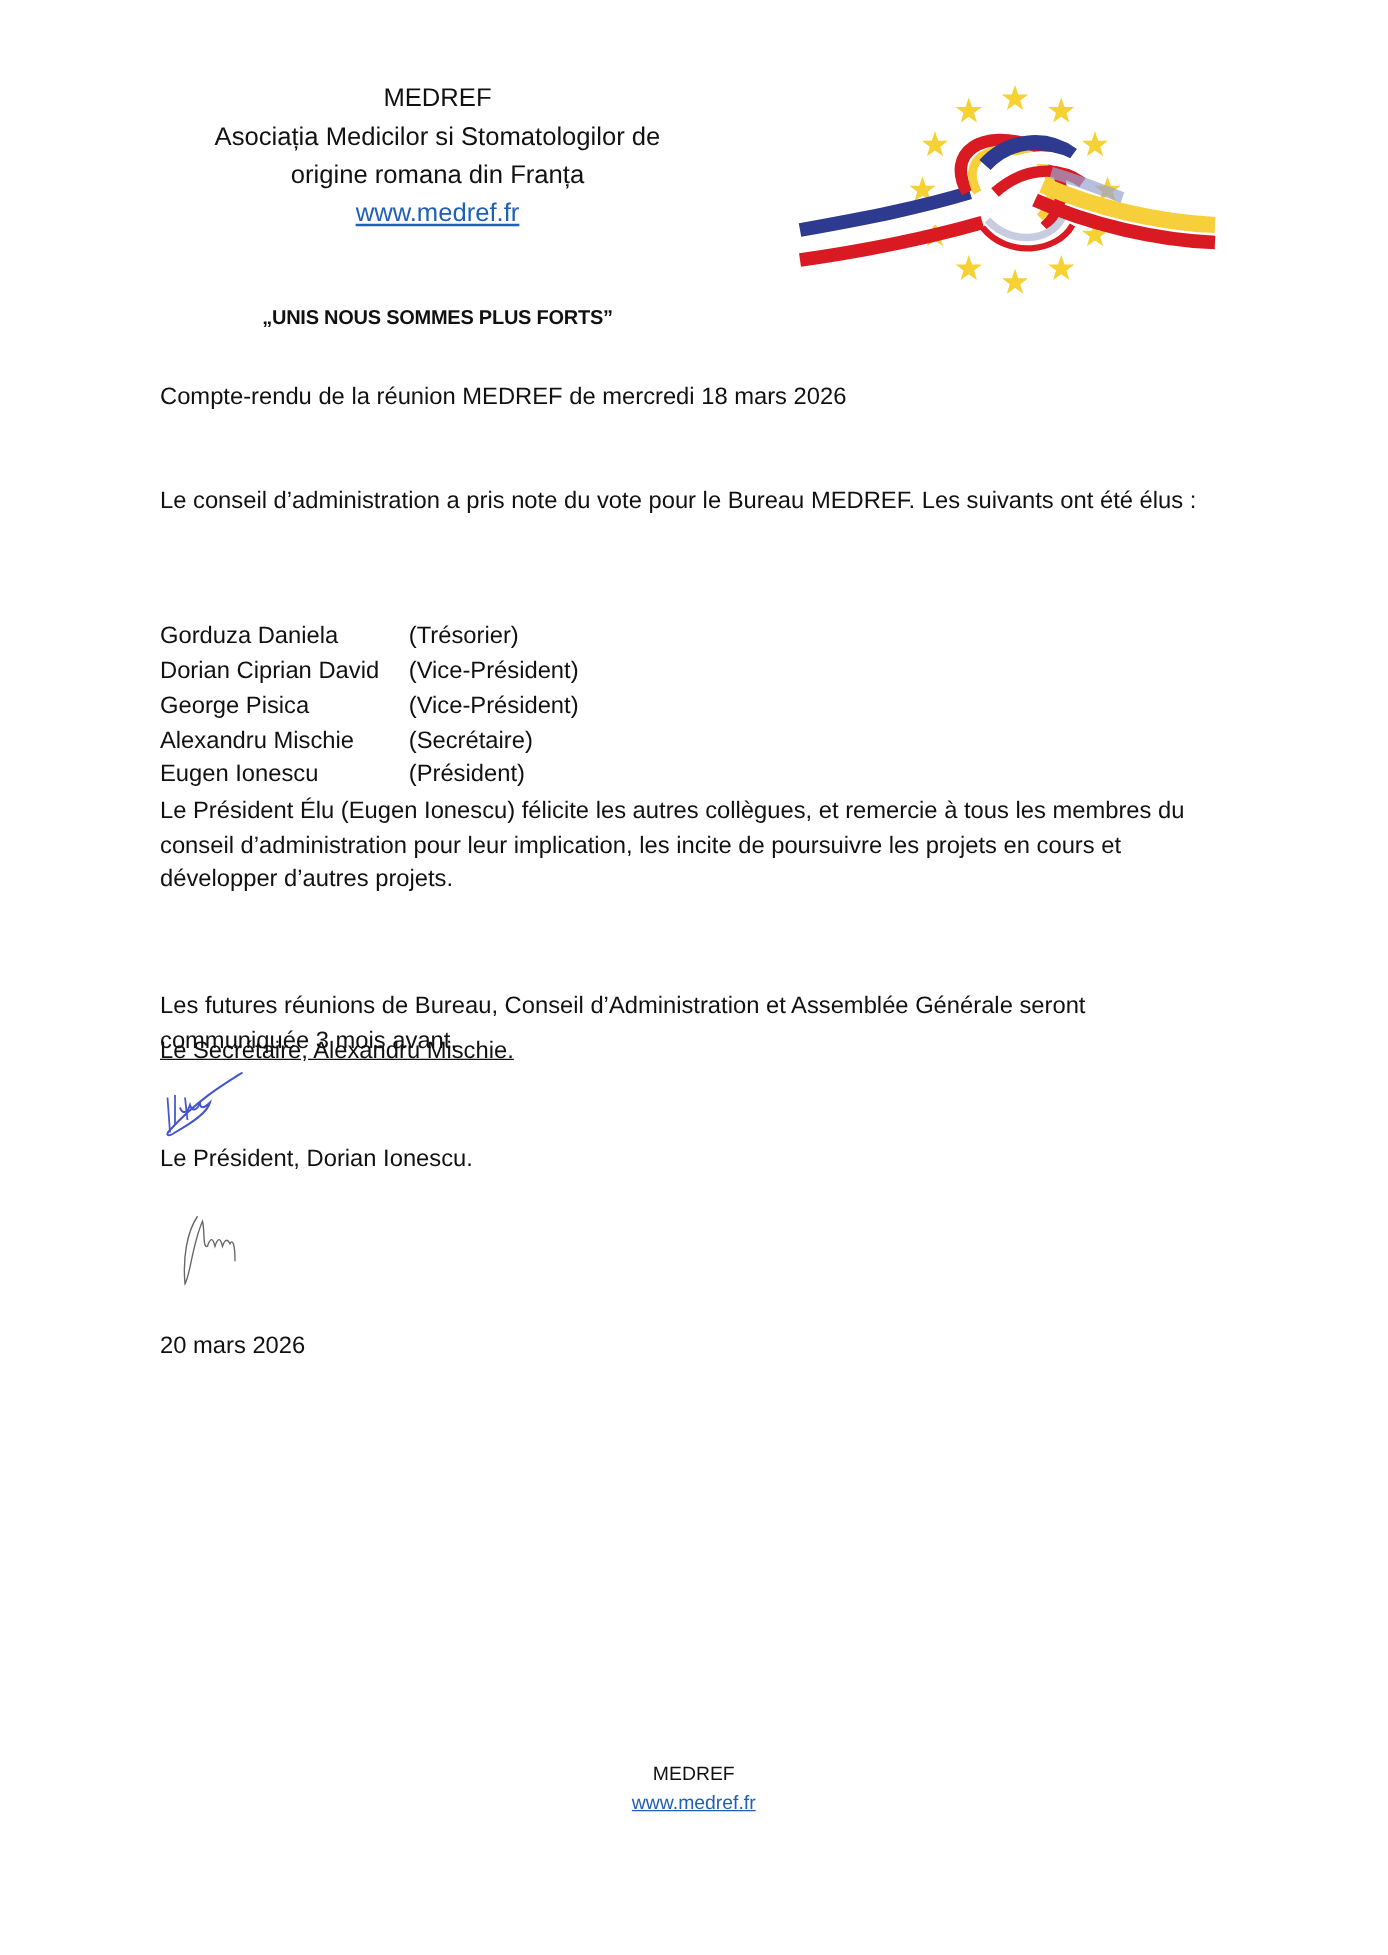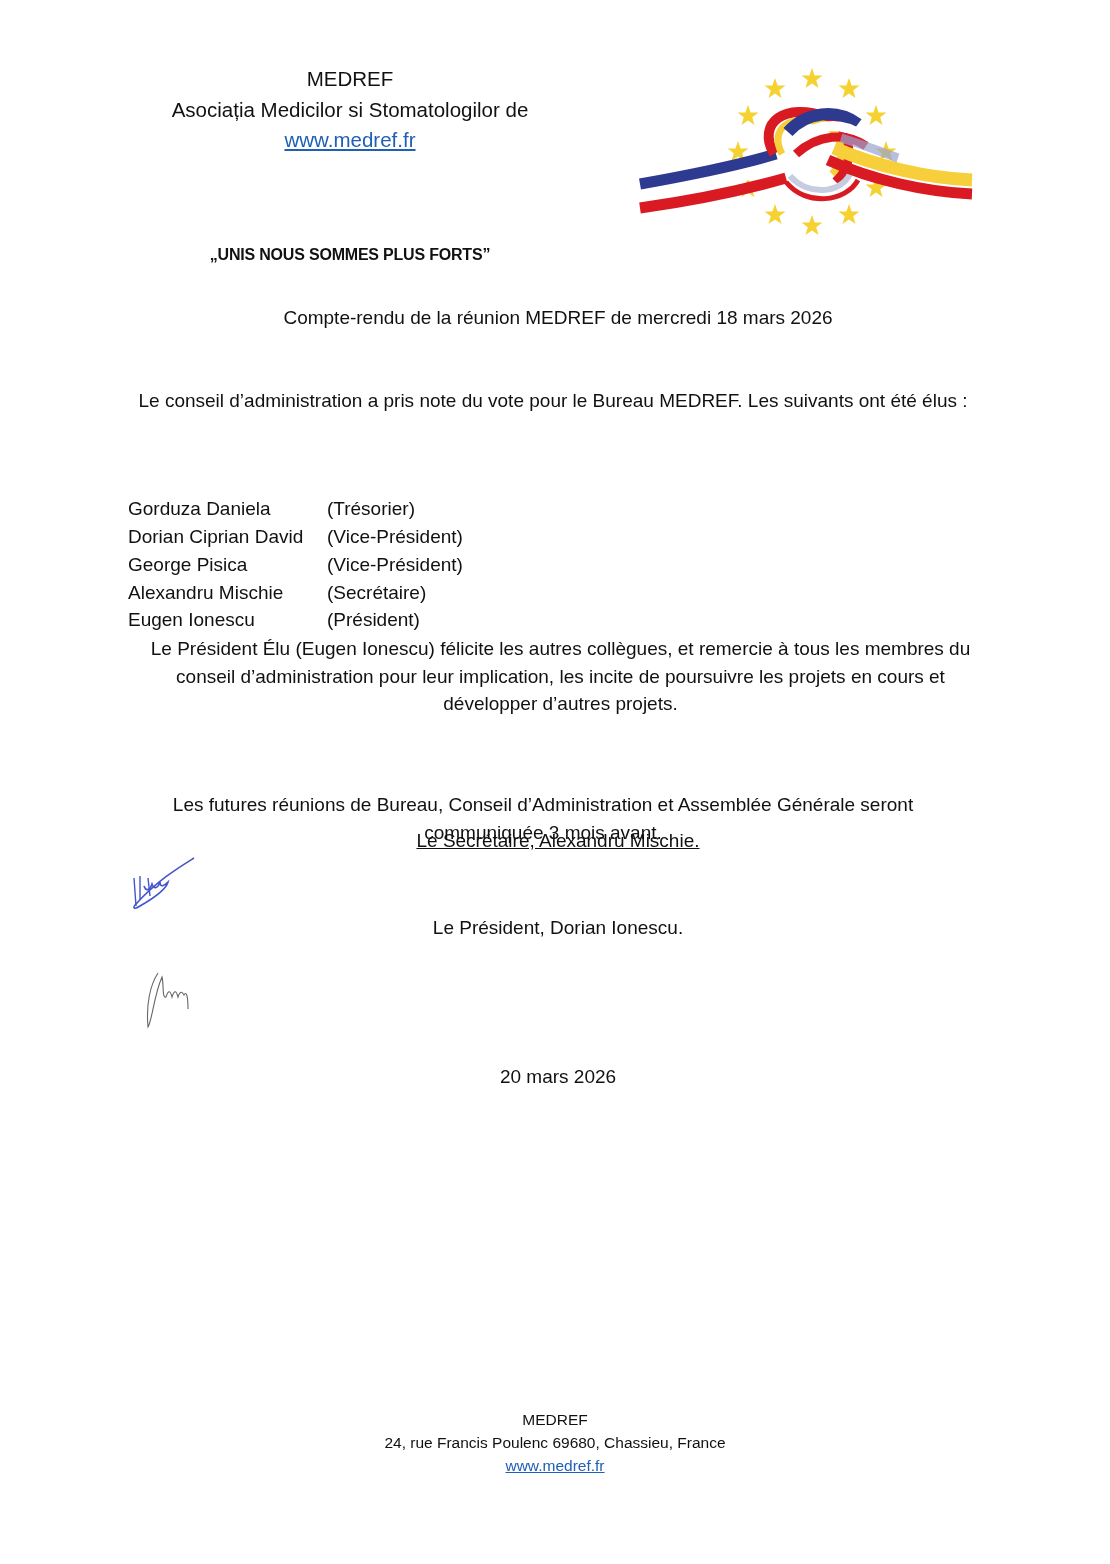--- a/index.html
+++ b/index.html
@@ -12,36 +12,37 @@
     left: 140px; top: 64px; width: 420px; text-align: center;
     font-size: 20.5px; line-height: 30.5px;
   }
   .header-block a { color: #1f5fb5; text-decoration: underline; }
   .motto {
     left: 140px; top: 214px; width: 420px; text-align: center;
     font-size: 16px; font-weight: bold; letter-spacing: -0.2px; margin-top: 32px;
   }
   .logo { left: 636px; top: 62px; width: 340px; height: 185px; }
   .text { font-size: 19px; line-height: 27.5px; }
-  .p { left: 128px; width: 860px; text-align: center; }
+  .p { left: 128px; width: 860px; }
   .members { left: 128px; top: 495px; }
   .member-row { display: flex; height: 27.8px; align-items: center; }
   .member-name { width: 199px; }
   .footer {
     left: 300px; top: 1408px; width: 510px; text-align: center;
     font-size: 15.5px; line-height: 23px;
   }
   .footer a { color: #1f5fb5; text-decoration: underline; }
 </style>
 </head>
 <body>
 
 <div class="abs header-block">
   <div>MEDREF</div>
   <div>Asociația Medicilor si Stomatologilor de</div>
+  <div>origine romana din Franța</div>
   <div><a>www.medref.fr</a></div>
 </div>
 <div class="abs motto">„UNIS NOUS SOMMES PLUS FORTS”</div>
 
 <div class="abs logo">
   <svg width="340" height="185" viewBox="0 0 340 185">
     <defs>
       <polygon id="star" points="0,-11 2.6,-3.5 10.5,-3.4 4.2,1.3 6.5,8.9 0,4.4 -6.5,8.9 -4.2,1.3 -10.5,-3.4 -2.6,-3.5" fill="#f5d131"></polygon>
     </defs>
     <g>
@@ -122,15 +123,14 @@
 <div class="abs" style="left:140px; top:965px; width:60px; height:70px;">
   <svg width="60" height="70" viewBox="0 0 60 70">
     <path d="M18,8 C10,20 6,40 8,62 C12,56 14,30 22,12 C24,20 22,34 26,32 C28,26 30,24 32,32 C34,26 36,24 38,32 C40,26 42,26 44,30 C46,26 48,30 48,44" stroke="#666666" stroke-width="1.1" fill="none"></path>
   </svg>
 </div>
 
 <div class="abs p text" style="top:1063px;">20 mars 2026</div>
 
 <div class="abs footer">
   <div>MEDREF</div>
-  <div>24, rue Francis Poulenc 69680, Chassieu, France</div>
   <div><a>www.medref.fr</a></div>
 </div>
 
 </body></html>

